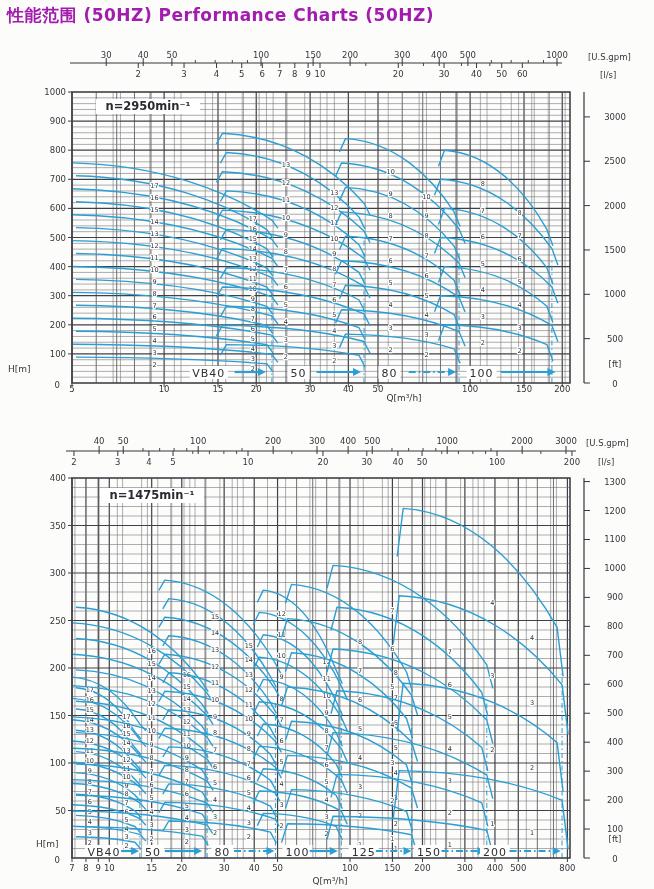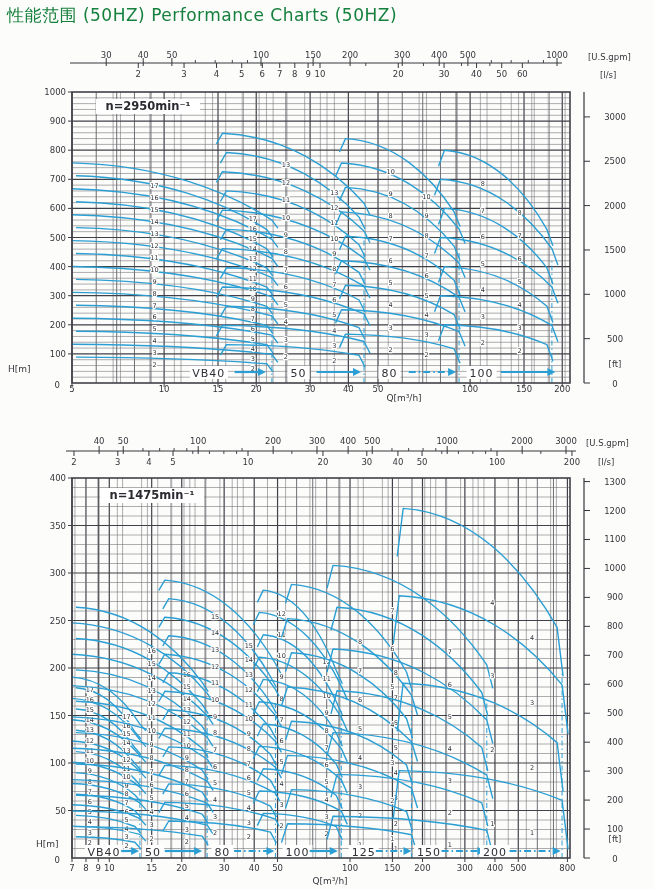--- a/index.html
+++ b/index.html
@@ -1,17 +1,17 @@
 <!DOCTYPE html>
 <html><head>
 <meta charset="utf-8">
 <style>
   html,body{margin:0;padding:0;background:#fff;}
   .page{width:654px;height:889px;position:relative;background:#fcfcfa;font-family:"DejaVu Sans",sans-serif;overflow:hidden;}
-  .title{position:absolute;left:7px;top:4px;margin:0;font-size:17px;font-weight:normal;color:#15803d;letter-spacing:0.5px;white-space:nowrap;}
+  .title{position:absolute;left:7px;top:4px;margin:0;font-size:17px;font-weight:bold;color:#a21caf;letter-spacing:0.5px;white-space:nowrap;}
   svg{position:absolute;left:0;top:0;}
   text{font-family:"DejaVu Sans",sans-serif;}
   .halo{paint-order:stroke;stroke:#ffffff;stroke-width:2.4px;stroke-linejoin:round;}
 </style>
 </head>
 <body>
 
 <div class="page">
   <h1 class="title">性能范围 (50HZ) Performance Charts (50HZ)</h1>
   <svg id="chart-svg" width="654" height="889" viewBox="0 0 654 889" xmlns="http://www.w3.org/2000/svg">

